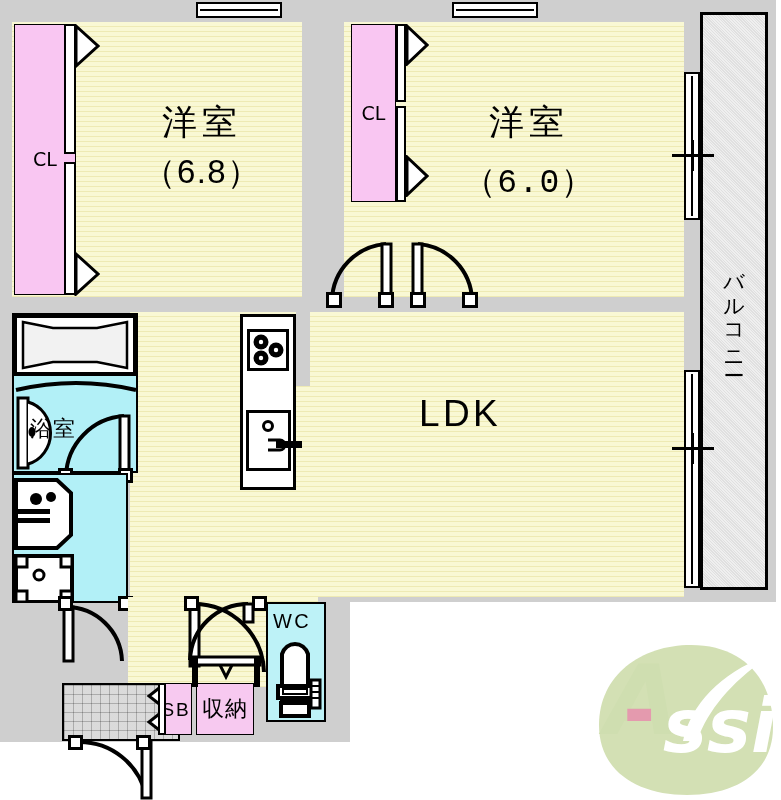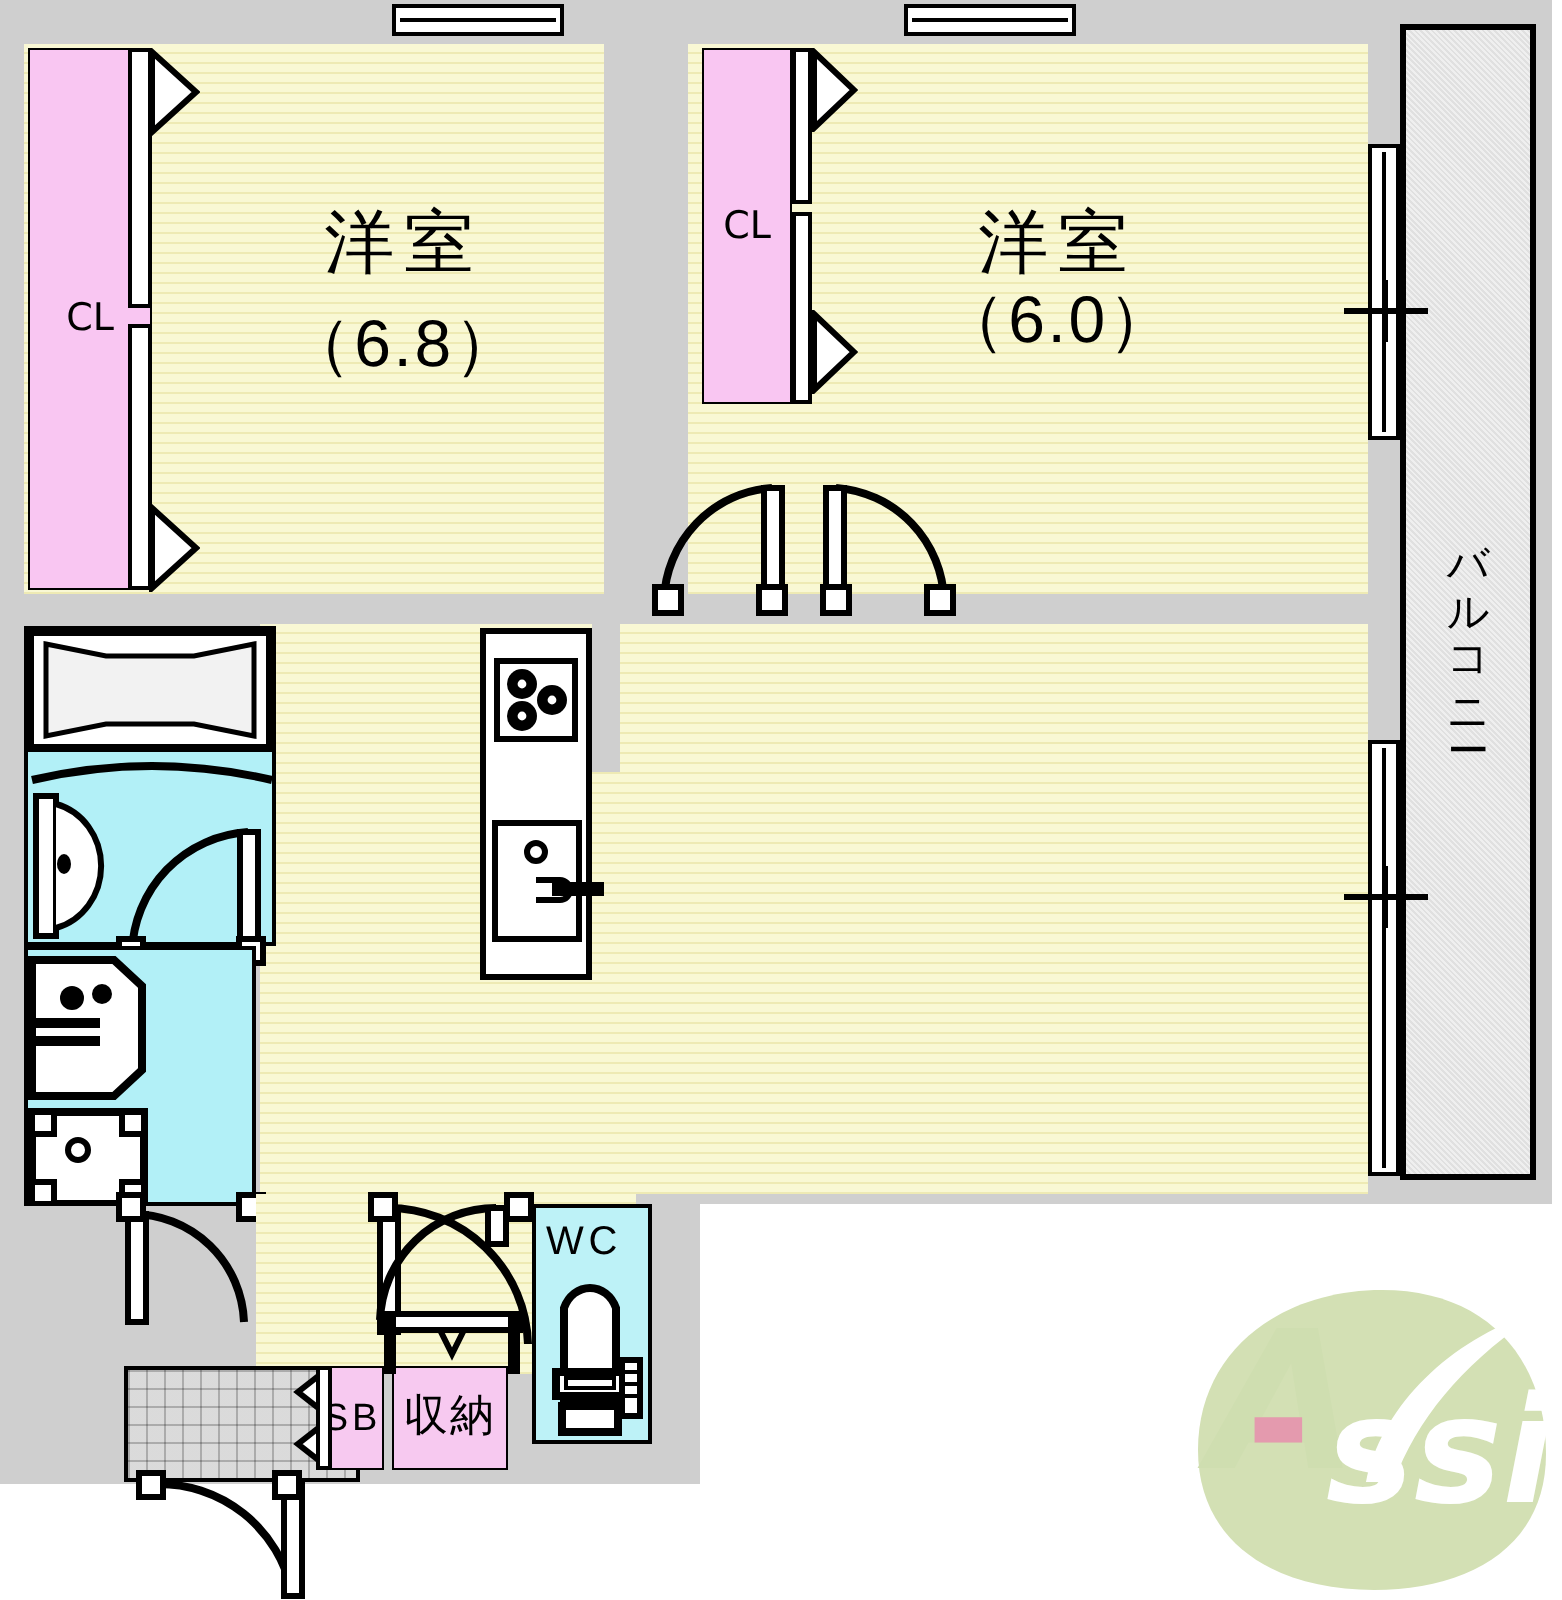--- a/index.html
+++ b/index.html
@@ -138,29 +138,30 @@
   <div class="abs leaf" style="left:396px;top:24px;width:10px;height:78px;"></div>
   <div class="abs leaf" style="left:396px;top:106px;width:10px;height:96px;"></div>
   <svg class="abs" style="left:405px;top:24px;" width="24" height="42" viewBox="0 0 24 42">
     <path d="M2,2 L22,21 L2,40 Z" fill="#ffffff" stroke="#000" stroke-width="3"></path>
   </svg>
   <svg class="abs" style="left:405px;top:155px;" width="24" height="42" viewBox="0 0 24 42">
     <path d="M2,2 L22,21 L2,40 Z" fill="#ffffff" stroke="#000" stroke-width="3"></path>
   </svg>
 
   <div class="abs lbl jp t-room" style="left:424px;top:100px;width:210px;height:44px;">洋室</div>
-  <div class="abs lbl t-room-num" style="left:424px;top:138px;width:210px;height:44px;">（6.0）</div>
+  <div class="abs lbl t-room-num" style="left:424px;top:162px;width:210px;height:44px;font-family:Liberation Mono, monospace;">（6.0）</div>
 
   <div class="abs win-h" style="left:452px;top:2px;width:86px;height:16px;"></div>
 
   <div class="abs win-v" style="left:684px;top:72px;width:16px;height:148px;"></div>
   <div class="abs slide-mark" style="left:672px;top:154px;width:42px;height:3px;"></div>
   <div class="abs slide-mark" style="left:691px;top:140px;width:3px;height:31px;"></div>
 
   <div class="abs floor-yellow" style="left:130px;top:312px;width:554px;height:285px;"></div>
+  <div class="abs lbl t-ldk" style="left:350px;top:390px;width:220px;height:48px;">LDK</div>
 
   <div class="abs win-v" style="left:684px;top:370px;width:16px;height:218px;"></div>
   <div class="abs slide-mark" style="left:672px;top:447px;width:42px;height:3px;"></div>
   <div class="abs slide-mark" style="left:691px;top:433px;width:3px;height:31px;"></div>
 
   <div class="abs ol fill-white" style="left:240px;top:314px;width:56px;height:176px;"></div>
   <svg class="abs" style="left:247px;top:329px;" width="42" height="42" viewBox="0 0 42 42">
     <rect x="1.5" y="1.5" width="39" height="39" fill="#fff" stroke="#000" stroke-width="3"></rect>
     <circle cx="14" cy="13" r="7.5" fill="#000"></circle>
       <circle cx="14" cy="13" r="2.2" fill="#fff"></circle>
@@ -198,20 +199,21 @@
     <rect x="2" y="2" width="120" height="58" fill="#fff" stroke="#000" stroke-width="4"></rect>
     <path d="M10,8 L40,14 L84,14 L114,8 L114,54 L84,48 L40,48 L10,54 Z" fill="#f2f2f2" stroke="#000" stroke-width="2.5"></path>
   </svg>
 
   <svg class="abs" style="left:14px;top:376px;" width="124" height="96" viewBox="0 0 124 96">
     <path d="M2,14 Q62,0 122,14" fill="none" stroke="#000" stroke-width="4"></path>
     <rect x="4" y="22" width="10" height="70" fill="#fff" stroke="#000" stroke-width="3"></rect>
     <path d="M14,26 a30,32 0 0 1 0,62" fill="#fff" stroke="#000" stroke-width="3"></path>
     <ellipse cx="18" cy="56" rx="3.5" ry="5" fill="#000"></ellipse>
   </svg>
+  <div class="abs lbl jp t-small" style="left:30px;top:398px;width:46px;height:62px;flex-direction:column;">浴室</div>
 
   <svg class="abs" style="left:58px;top:408px;" width="76" height="72" viewBox="0 0 76 72">
     <path d="M8,68 A62,62 0 0 1 66,8" fill="none" stroke="#000" stroke-width="4"></path>
     <rect x="62" y="8" width="9" height="58" fill="#fff" stroke="#000" stroke-width="3"></rect>
   </svg>
   <div class="abs jamb" style="left:58px;top:468px;width:15px;height:15px;"></div>
   <div class="abs jamb" style="left:118px;top:468px;width:15px;height:15px;"></div>
 
   <div class="abs ol2 fill-cyan" style="left:12px;top:473px;width:116px;height:130px;"></div>
   <div class="abs ol2 fill-cyan" style="left:12px;top:473px;width:104px;height:130px;border-right:none;"></div>

